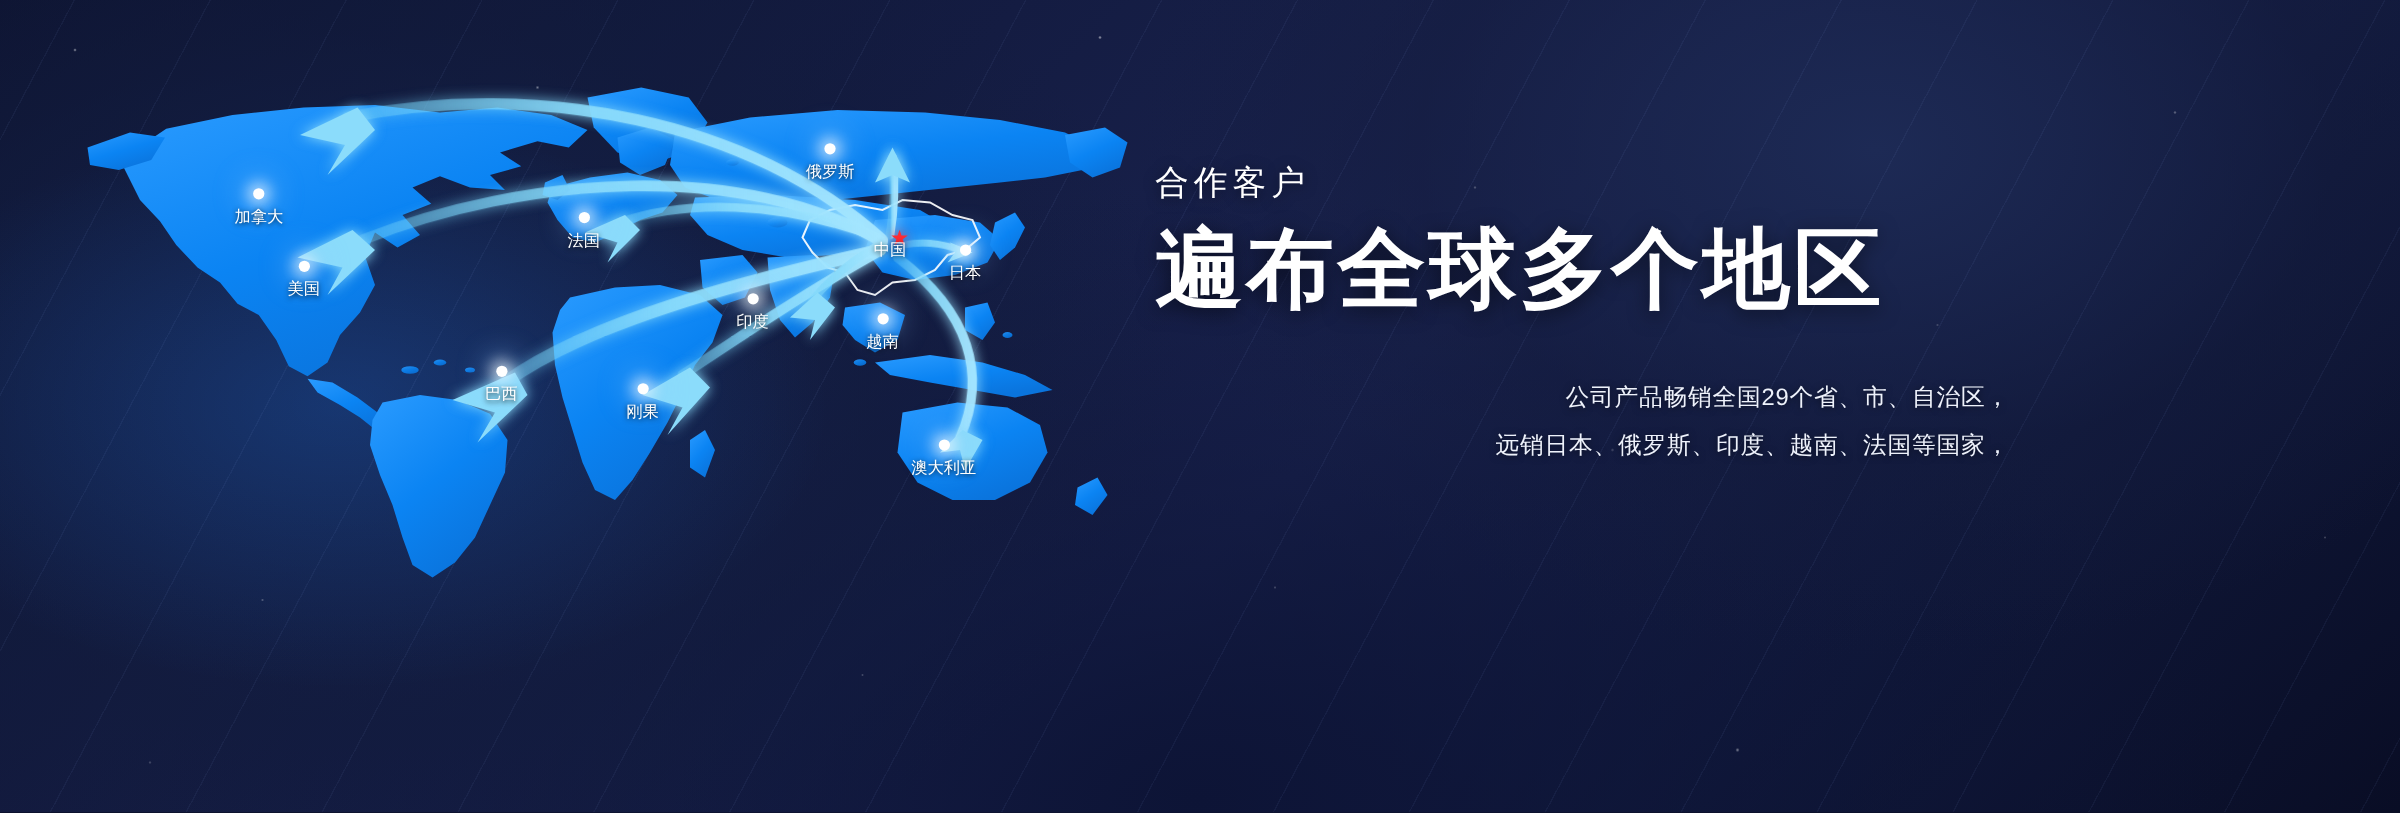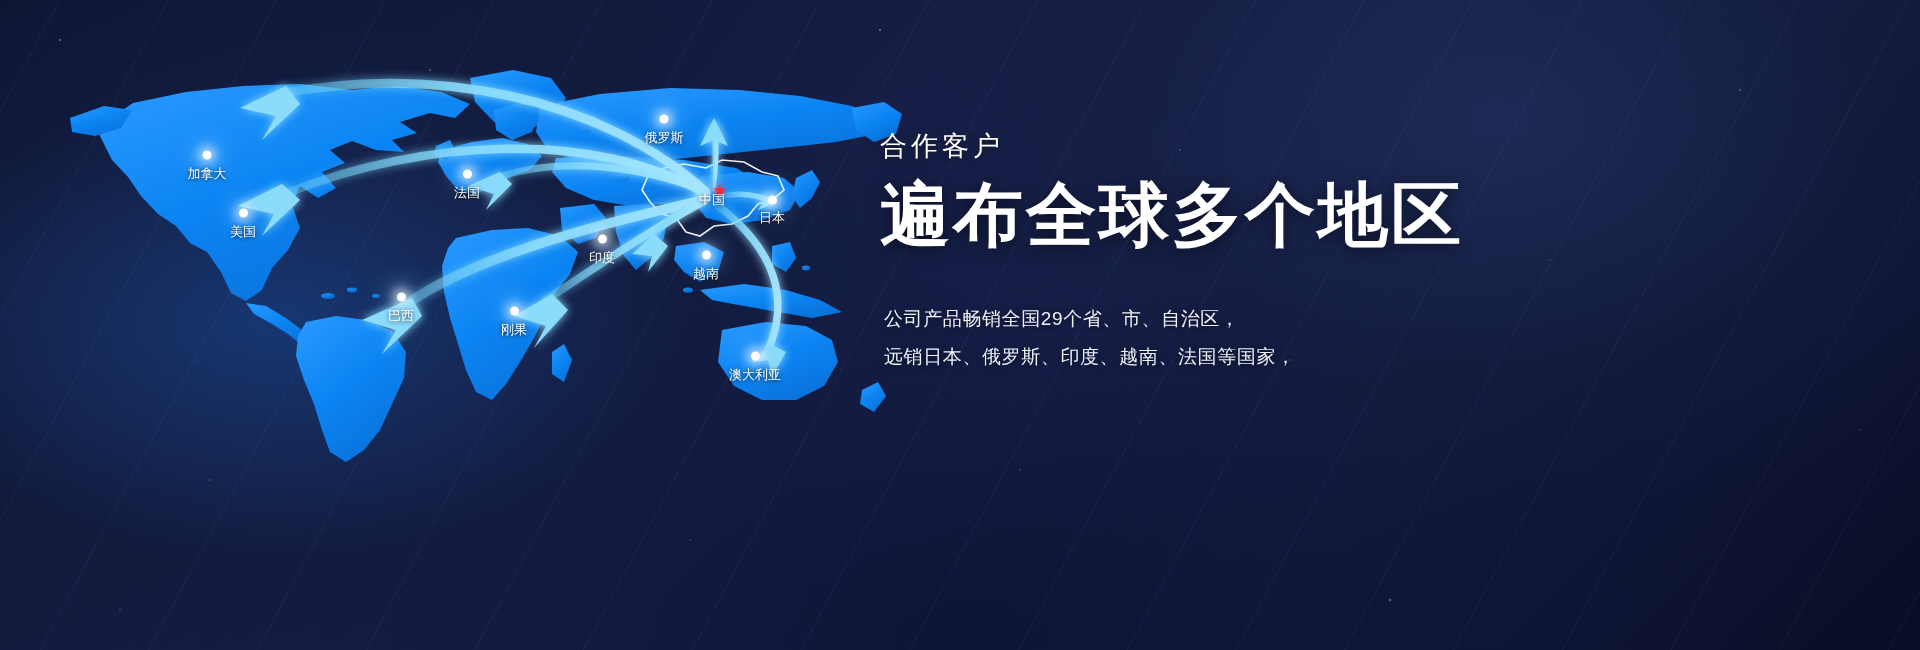--- a/index.html
+++ b/index.html
@@ -65,31 +65,31 @@
     width:0;height:0;margin:0 auto;color:#ff2b33;font-size:17px;line-height:10px;
     text-shadow:0 0 9px rgba(255,60,60,.9);
   }
   .marker .lbl{
     margin-top:7px;color:#ffffff;font-size:13px;line-height:1;
     white-space:nowrap;text-align:center;
     text-shadow:0 1px 4px rgba(0,0,0,.85);
   }
 
   
-  #copy{position:absolute;left:880px;top:132px;width:700px;}
+  #copy{position:absolute;left:924px;top:132px;width:700px;}
   #kicker{
     color:#ffffff;font-size:27px;letter-spacing:4px;font-weight:400;
     margin:0 0 14px 0;line-height:1.1;text-shadow:0 2px 10px rgba(0,0,0,.5);
   }
   #headline{
     color:#ffffff;font-size:70px;font-weight:bold;letter-spacing:3px;
     margin:0 0 46px 0;line-height:1.12;
     text-shadow:0 3px 16px rgba(0,0,0,.55);
   }
-  #desc{margin:4px;}
+  #desc{margin:16px;text-align:right;}
   #desc .ln{
     color:#eef2fb;font-size:19px;line-height:38px;letter-spacing:.6px;
     white-space:nowrap;text-shadow:0 1px 6px rgba(0,0,0,.55);
   }
 </style>
 </head>
 <body>
 
 <div id="stage">
 
@@ -253,21 +253,21 @@
       <div class="lbl">法国</div>
     </div>
     <div class="marker" style="left:514px;top:321px;">
       <div class="dot"></div>
       <div class="lbl">刚果</div>
     </div>
     <div class="marker" style="left:602px;top:249px;">
       <div class="dot"></div>
       <div class="lbl">印度</div>
     </div>
-    <div class="marker" style="left:772px;top:210px;font-family:Liberation Mono, monospace;">
+    <div class="marker" style="left:772px;top:210px;">
       <div class="dot"></div>
       <div class="lbl">日本</div>
     </div>
     <div class="marker" style="left:706px;top:265px;">
       <div class="dot"></div>
       <div class="lbl">越南</div>
     </div>
     <div class="marker" style="left:755px;top:366px;">
       <div class="dot"></div>
       <div class="lbl">澳大利亚</div>

